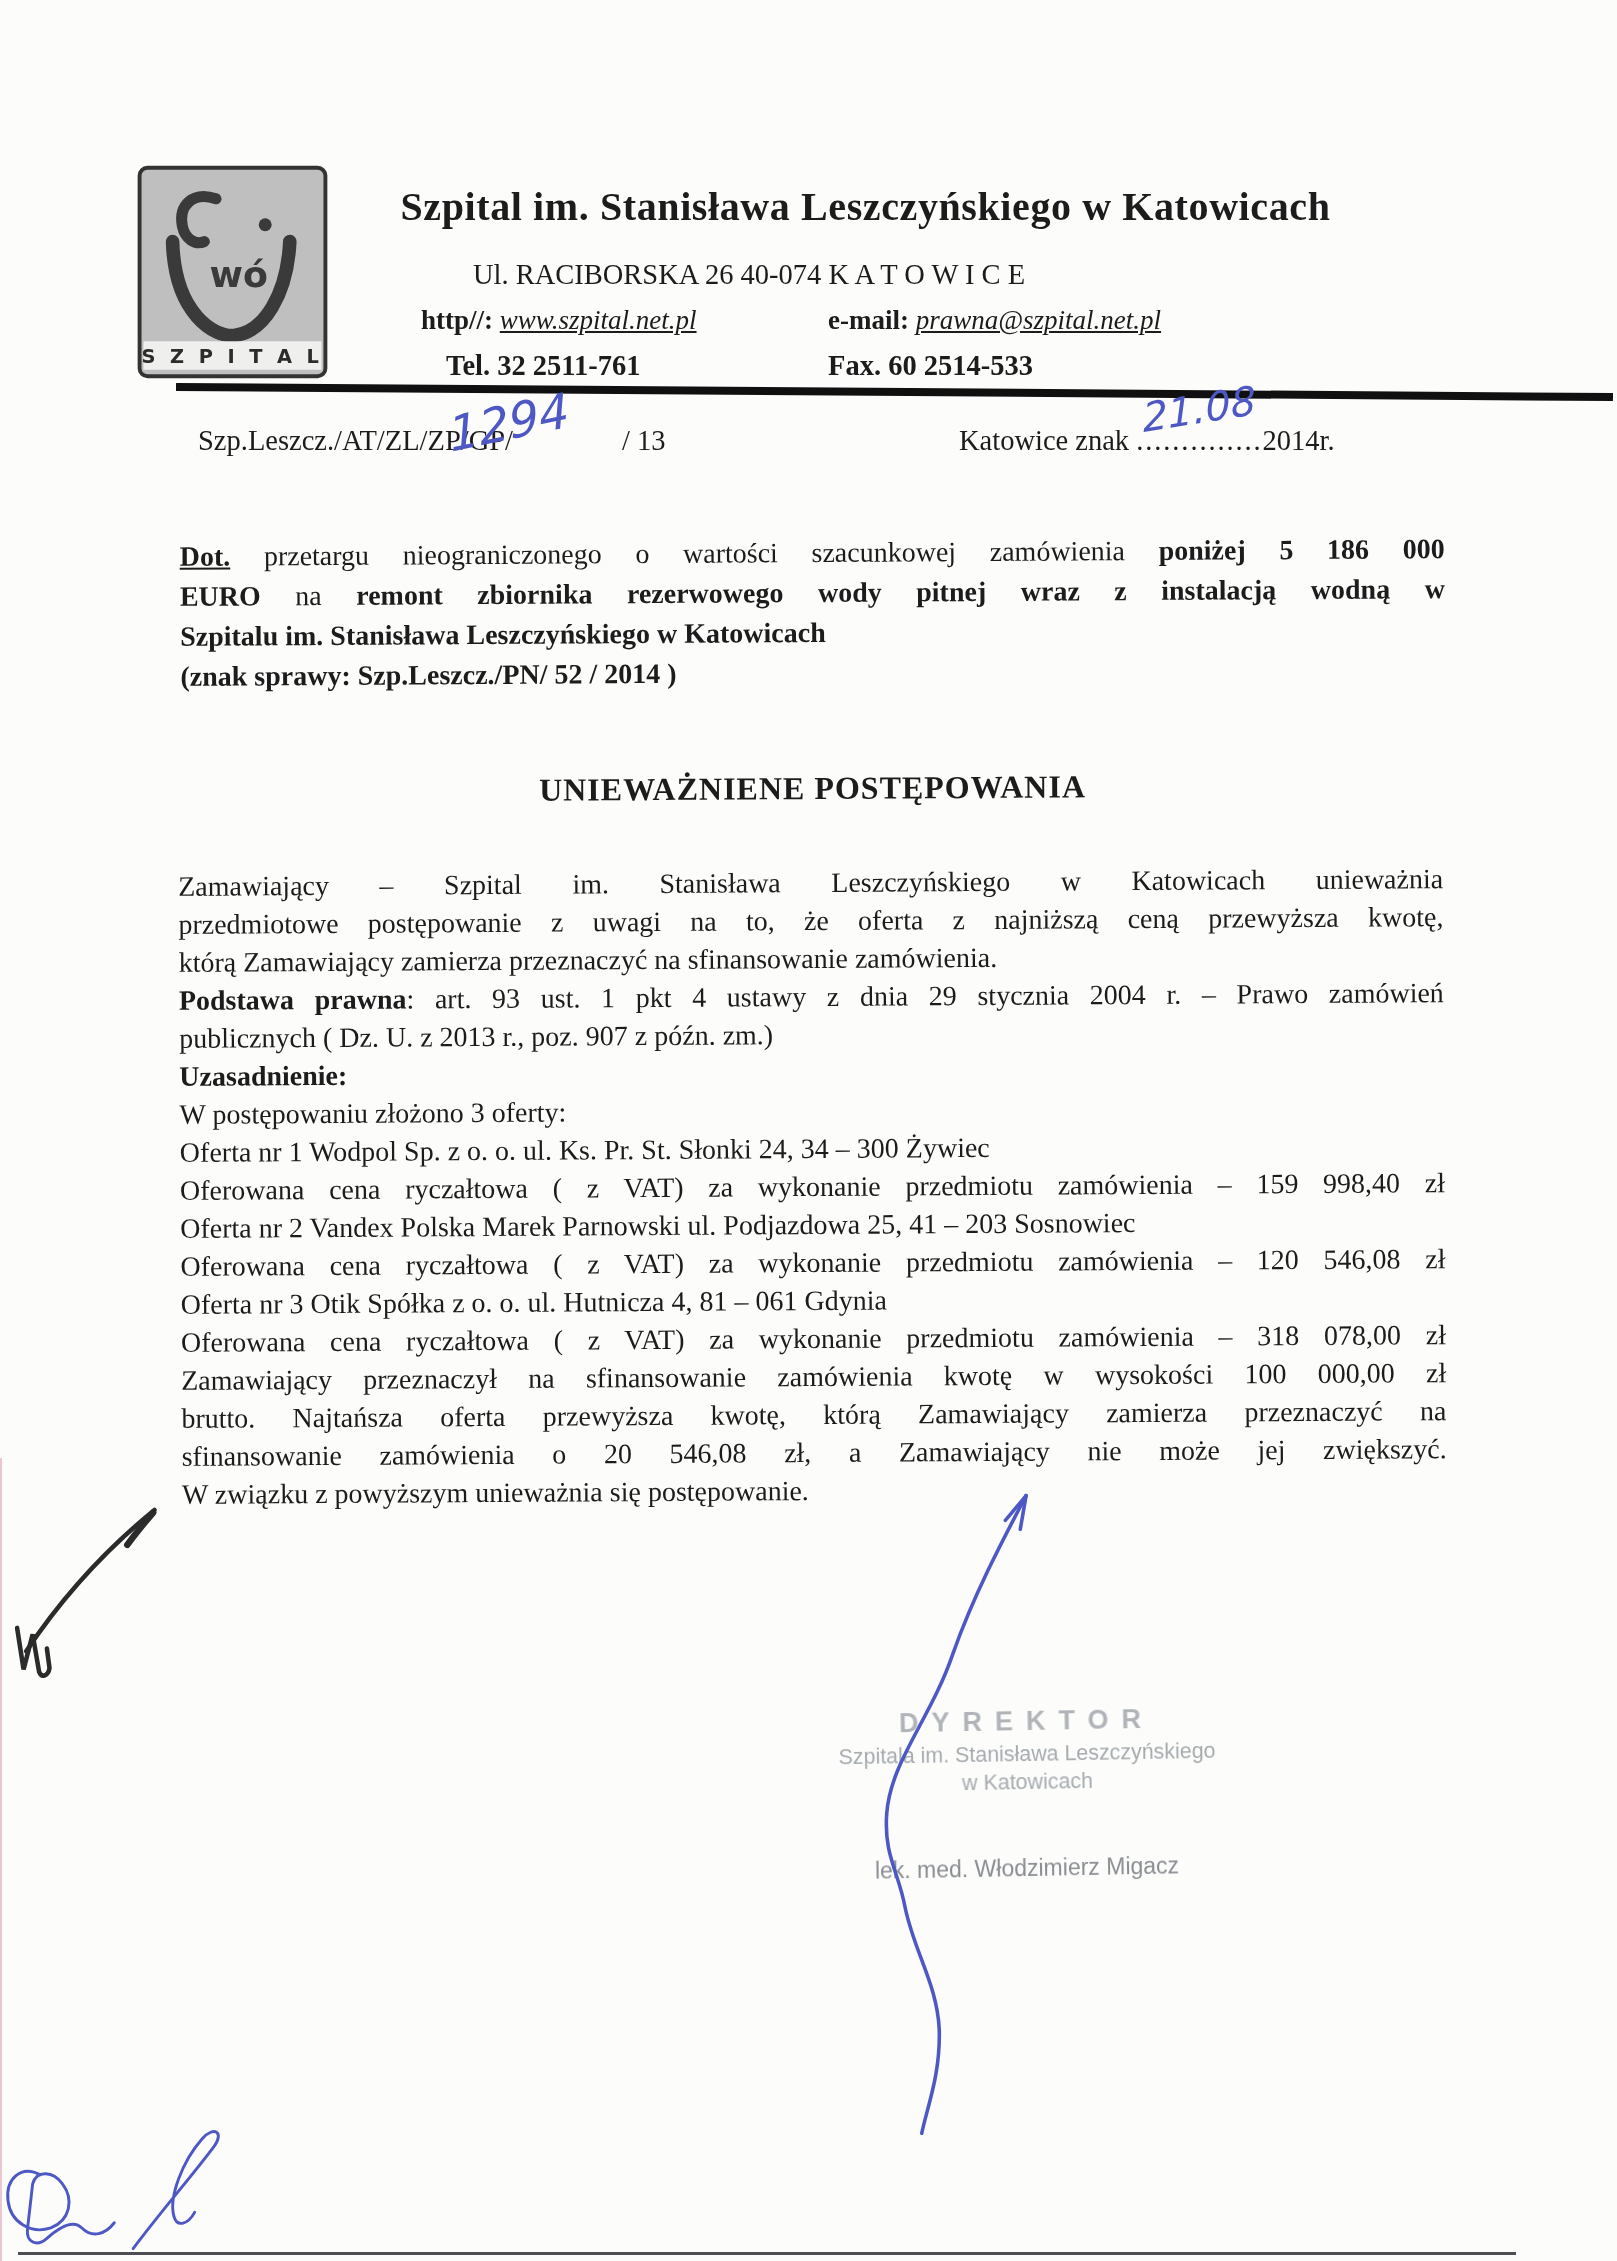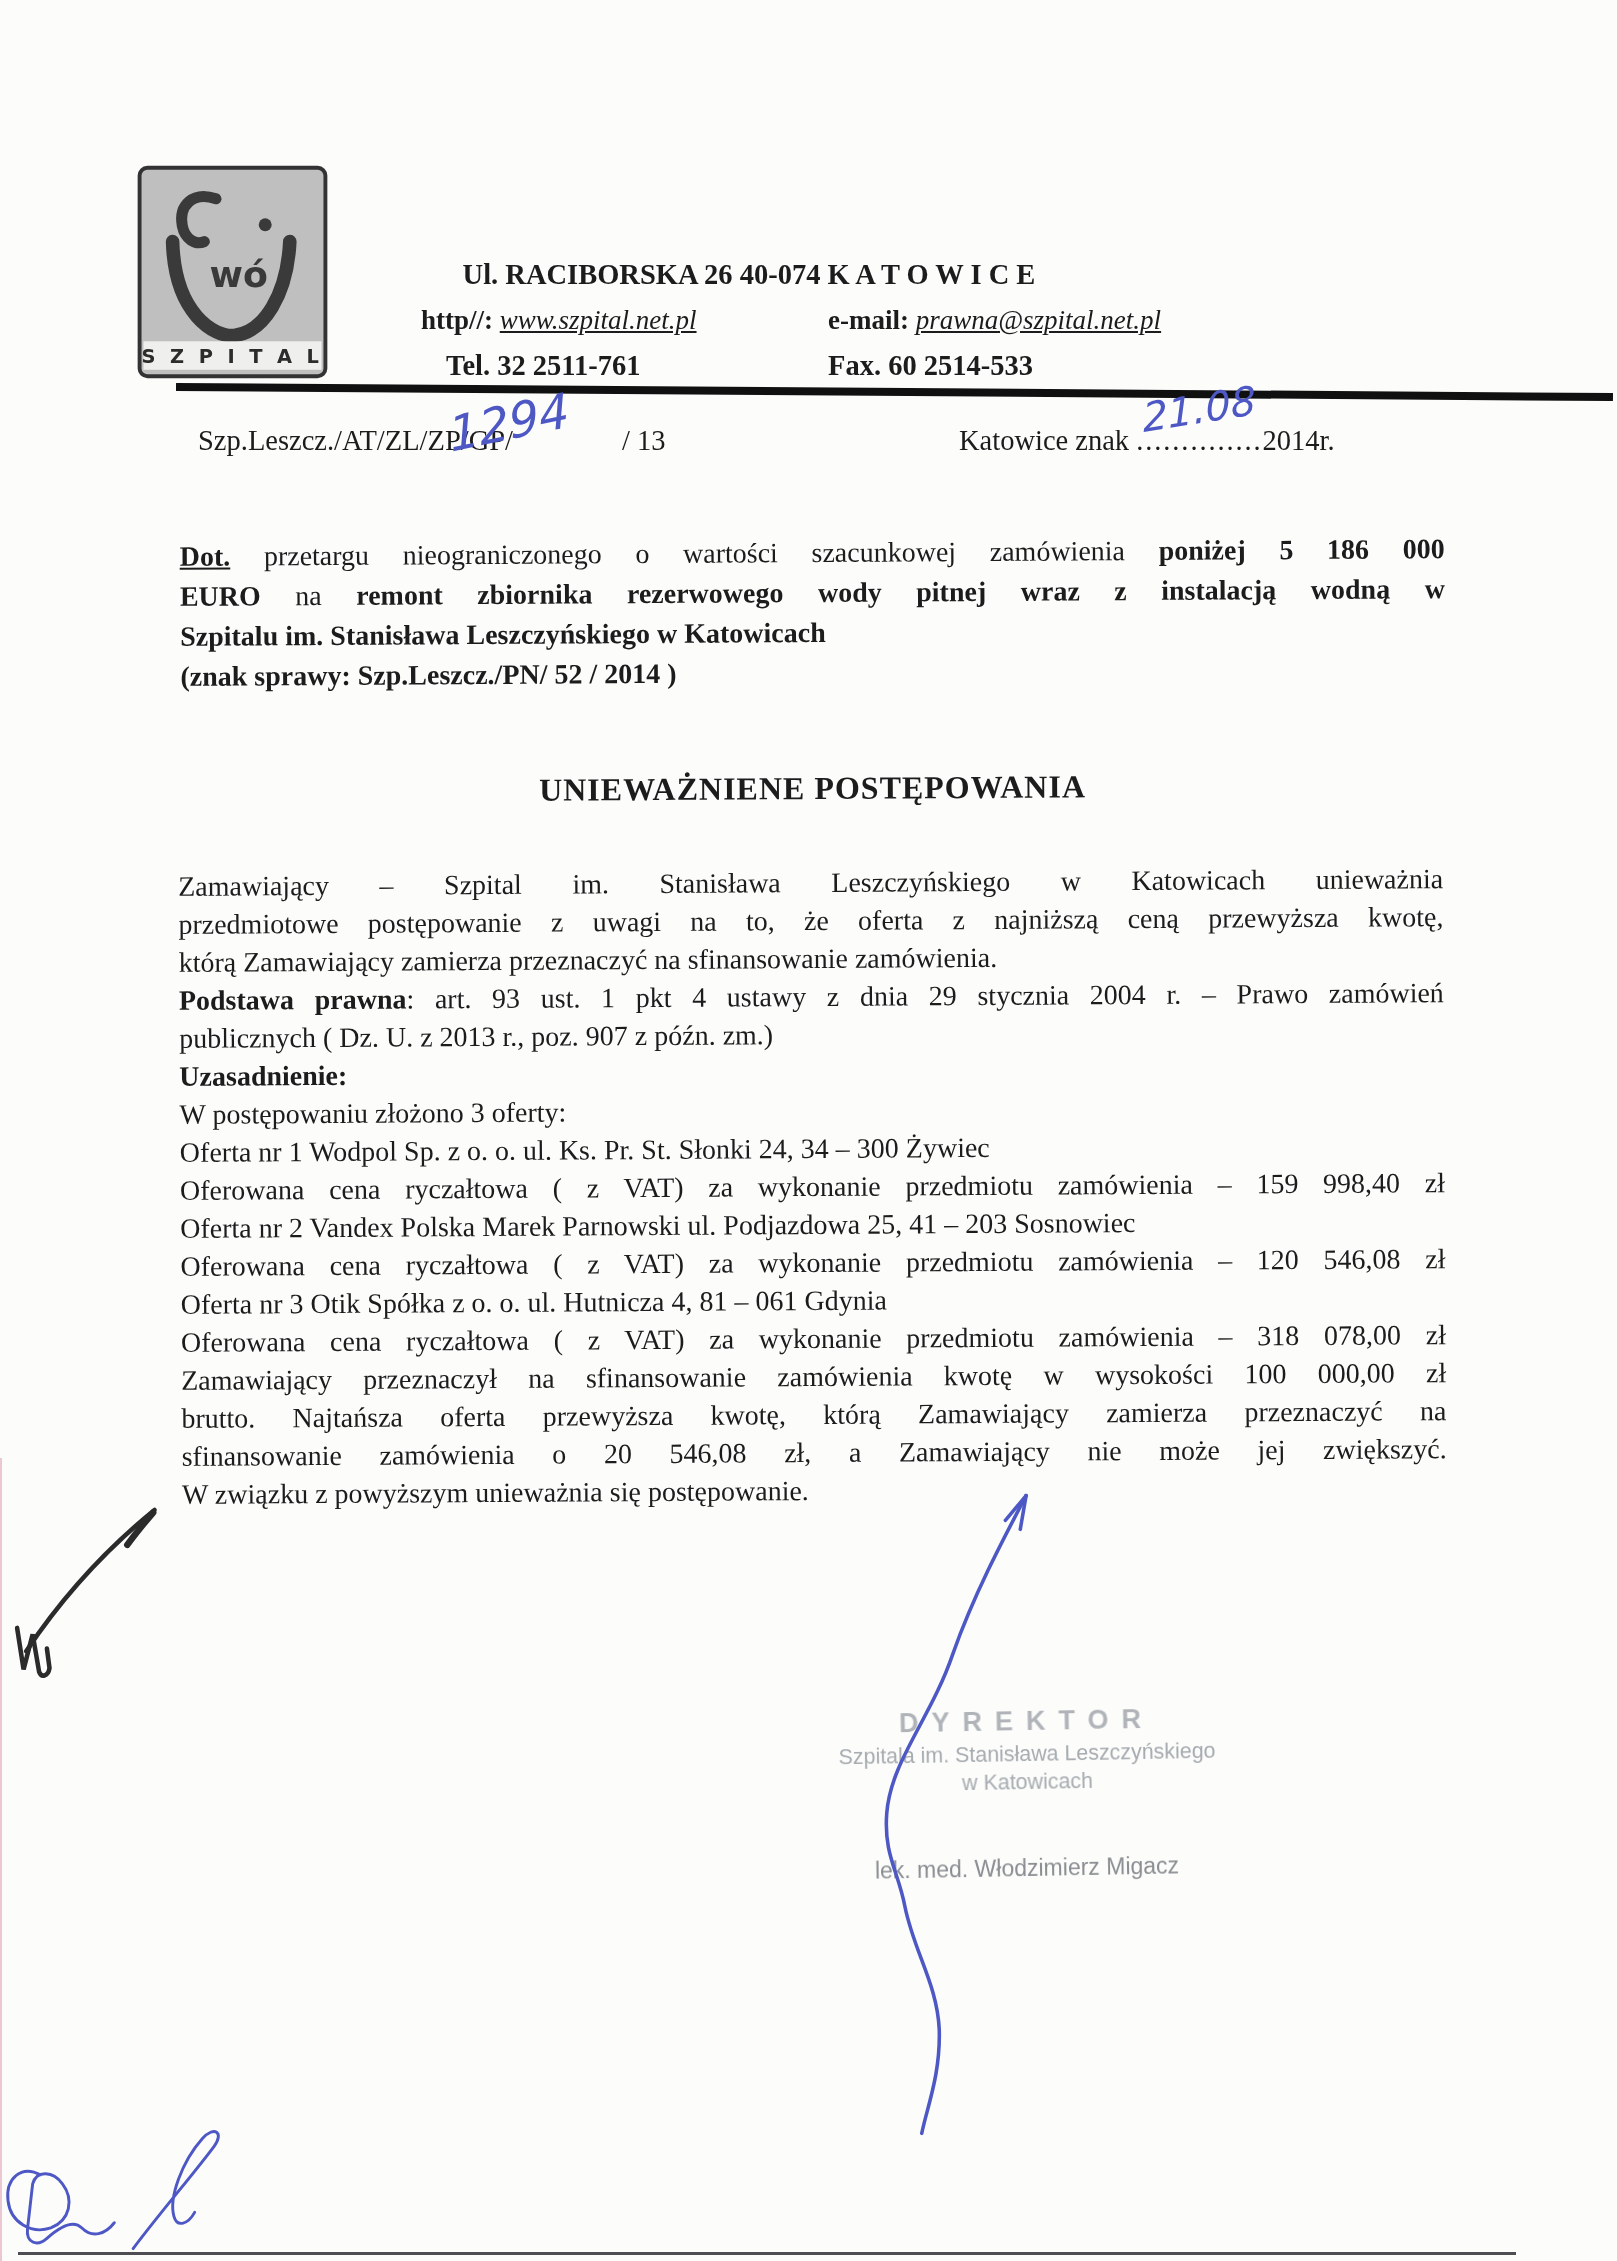--- a/index.html
+++ b/index.html
@@ -6,21 +6,21 @@
   .page{
     position:relative; width:1618px; height:2261px; overflow:hidden;
     background:#fcfcfb; color:#1c1c1c;
     font-family:"Liberation Serif","DejaVu Serif",serif;
   }
   
   .logo{position:absolute; left:137px; top:165px; width:191px; height:214px;}
   .hdr-title{position:absolute; left:334px; top:183px; width:1063px; text-align:center;
     font-size:40px; font-weight:700; letter-spacing:0.6px; white-space:nowrap;}
   .hdr-addr{position:absolute; left:334px; top:259px; width:830px; text-align:center;
-    font-size:28.5px; font-weight:700; white-space:nowrap;}
+    font-size:28.5px; font-weight:400; white-space:nowrap;}
   .web-label,.mail-label,.tel,.fax{font-weight:700;}
   .web-row span.url{font-style:italic; text-decoration:underline;}
   .web-part{position:absolute; top:305px; font-size:27px; white-space:nowrap;}
   .web-left{left:397px;margin-left:24px;} .web-right{left:828px;}
   .tel-part{position:absolute; top:350px; font-size:28.5px; font-weight:700; white-space:nowrap;}
   .tel-left{left:446px;} .tel-right{left:828px;}
   .rule{position:absolute; left:176px; top:388px; width:1437px; height:8.4px; background:#101010;
     transform:rotate(0.4deg);}
   
   .ref-left{position:absolute; left:198px; top:425px; font-size:28.5px; white-space:nowrap;}
@@ -65,20 +65,21 @@
   <svg class="logo" viewBox="0 0 295 330">
     <rect x="4" y="4" width="287" height="322" rx="12" fill="#bfbfbf" stroke="#333" stroke-width="6"></rect>
     <path d="M 55 118 C 58 230 120 266 150 263 C 196 258 232 200 236 118" fill="none" stroke="#3a3a3a" stroke-width="21" stroke-linecap="round"></path>
     <path d="M 122 52 C 86 40 64 62 70 94 C 74 114 90 124 104 118" fill="none" stroke="#3a3a3a" stroke-width="17" stroke-linecap="round"></path>
     <text x="112" y="188" font-family="DejaVu Sans, sans-serif" font-weight="700" font-size="56" fill="#3a3a3a">wó</text>
     <circle cx="198" cy="92" r="10" fill="#3a3a3a"></circle>
     <rect x="10" y="272" width="275" height="44" fill="#efefed"></rect>
     <text x="147" y="306" text-anchor="middle" font-family="DejaVu Sans, sans-serif" font-weight="700" font-size="30" letter-spacing="6" fill="#2c2c2c">S Z P I T A L</text>
   </svg>
 
+  <div class="hdr-title">Szpital im. Stanisława Leszczyńskiego w Katowicach</div>
   <div class="hdr-addr">Ul.  RACIBORSKA 26  40-074 K A T O W I C E</div>
 
   <div class="web-part web-left web-row">
     <span class="web-label">http//:</span>
     <span> </span>
     <span class="url">www.szpital.net.pl</span>
   </div>
   <div class="web-part web-right web-row">
     <span class="mail-label">e-mail:</span>
     <span> </span>

